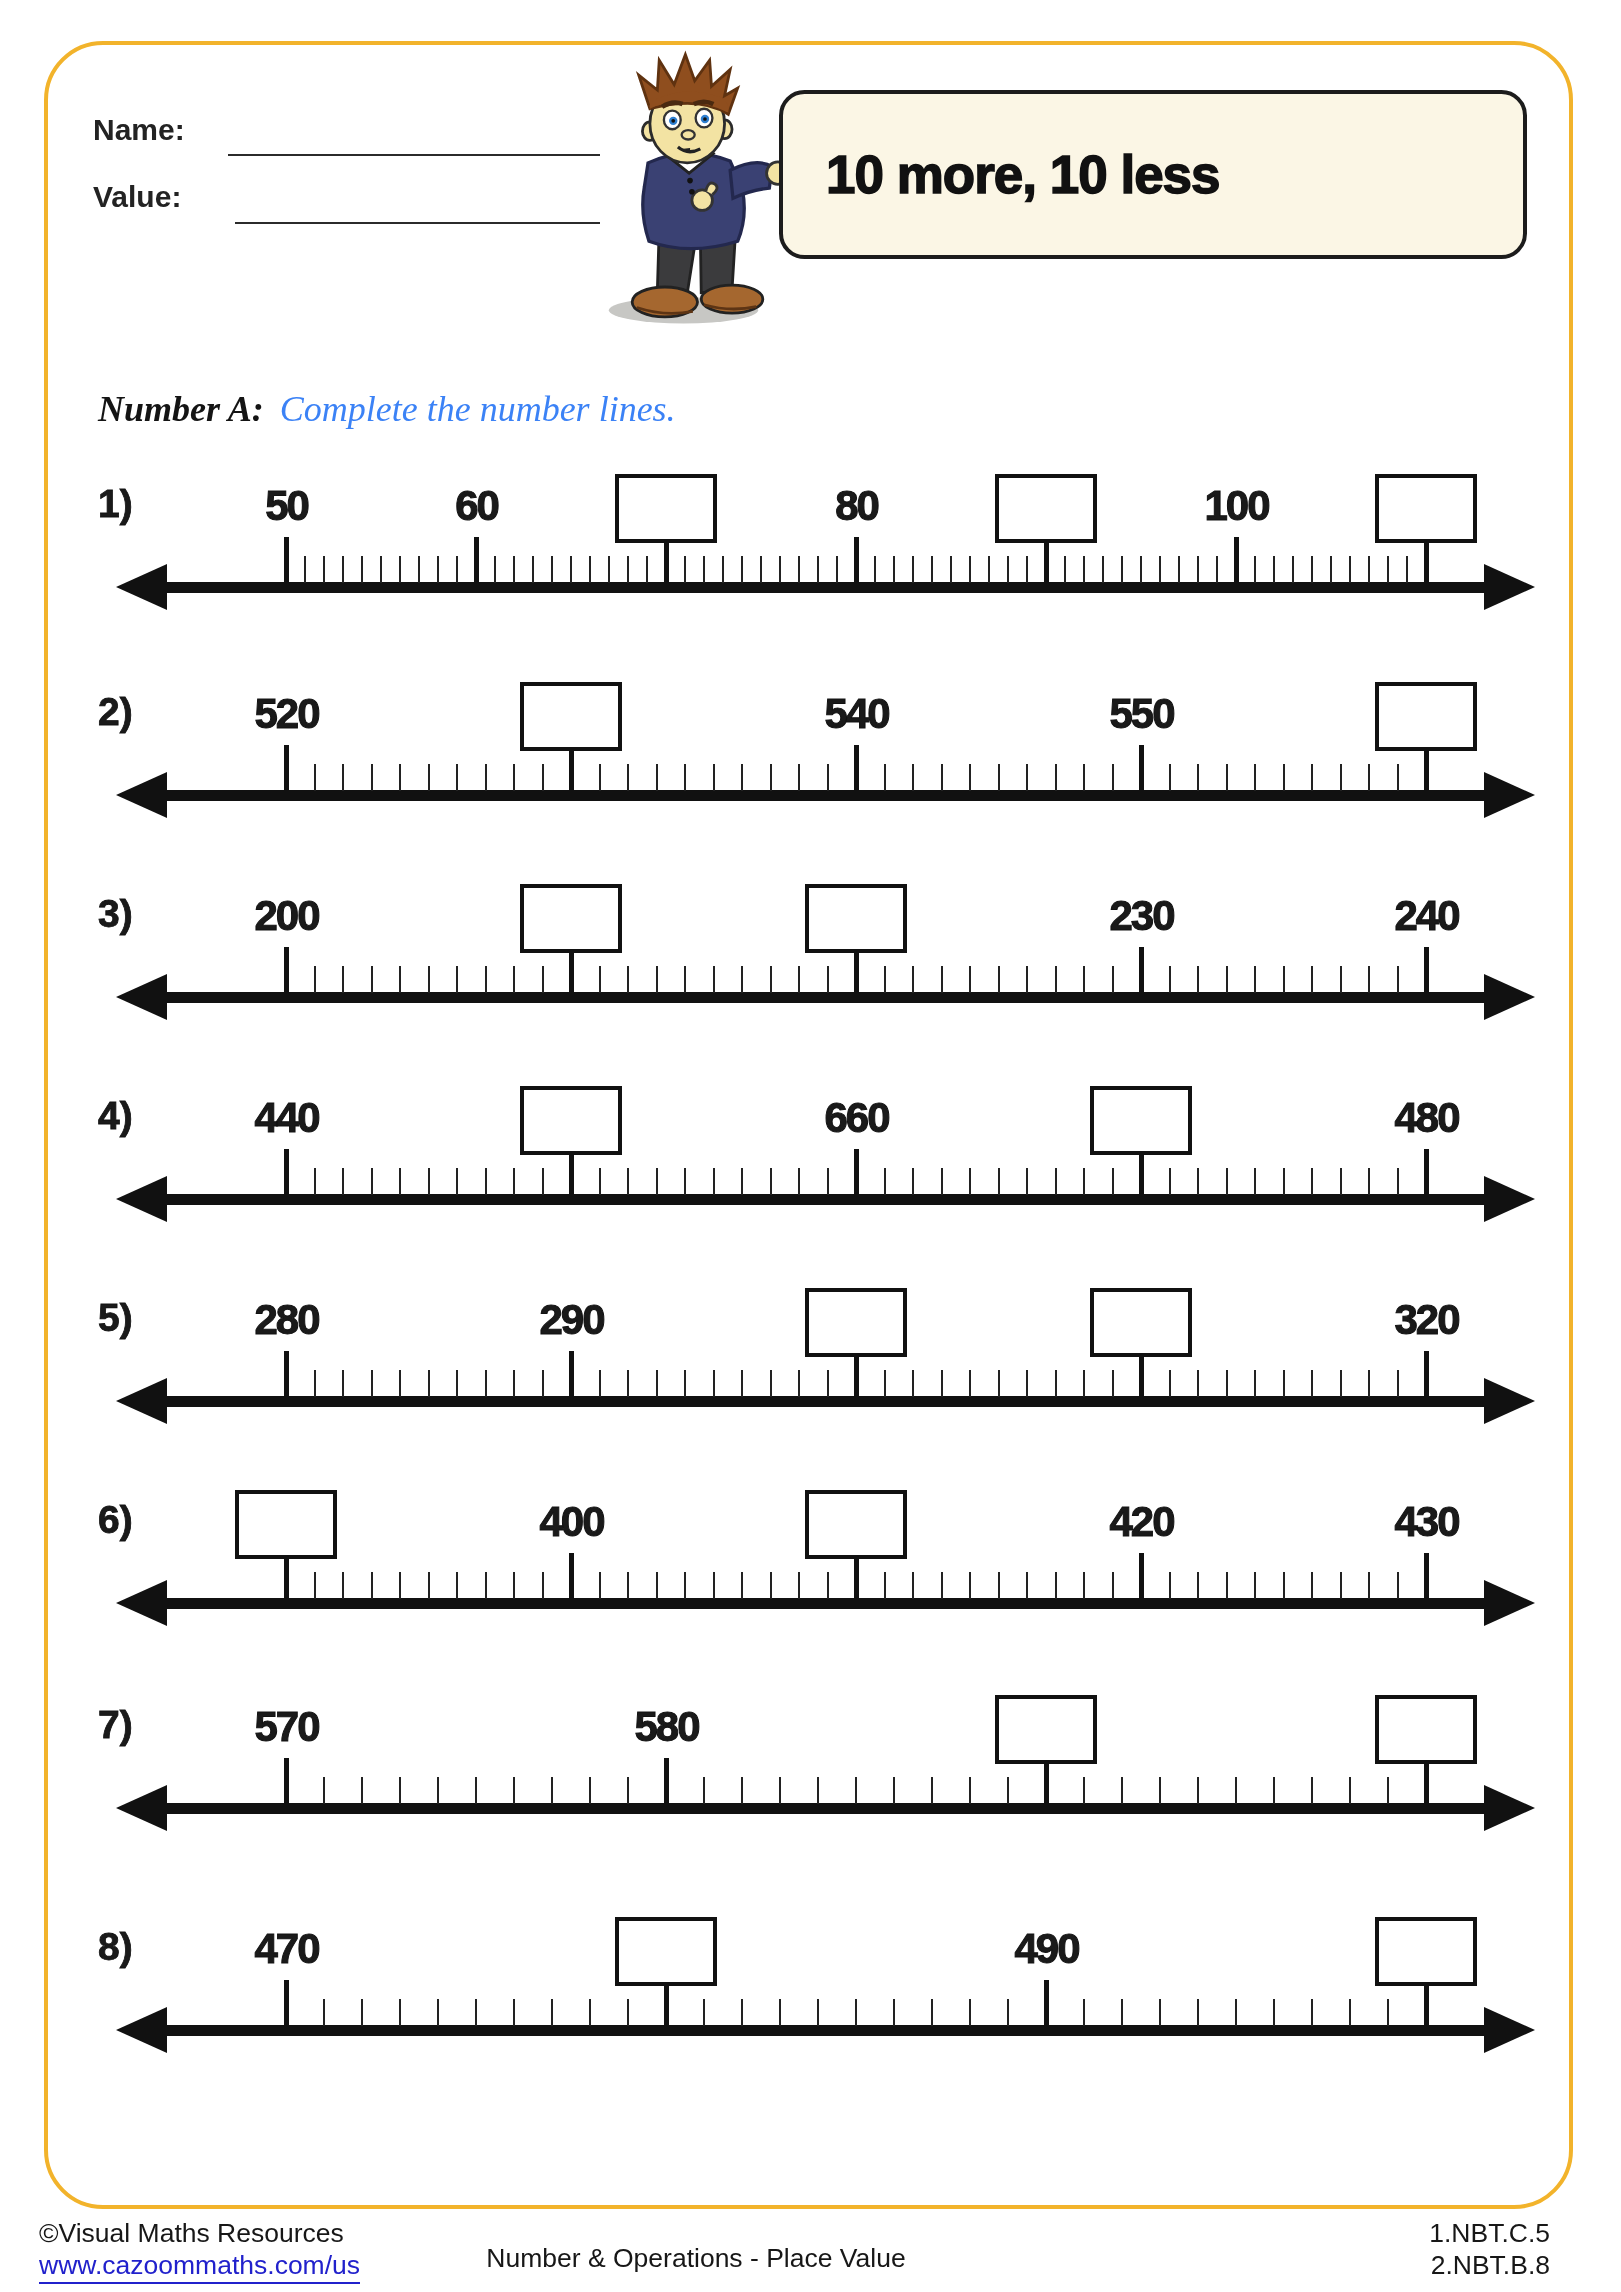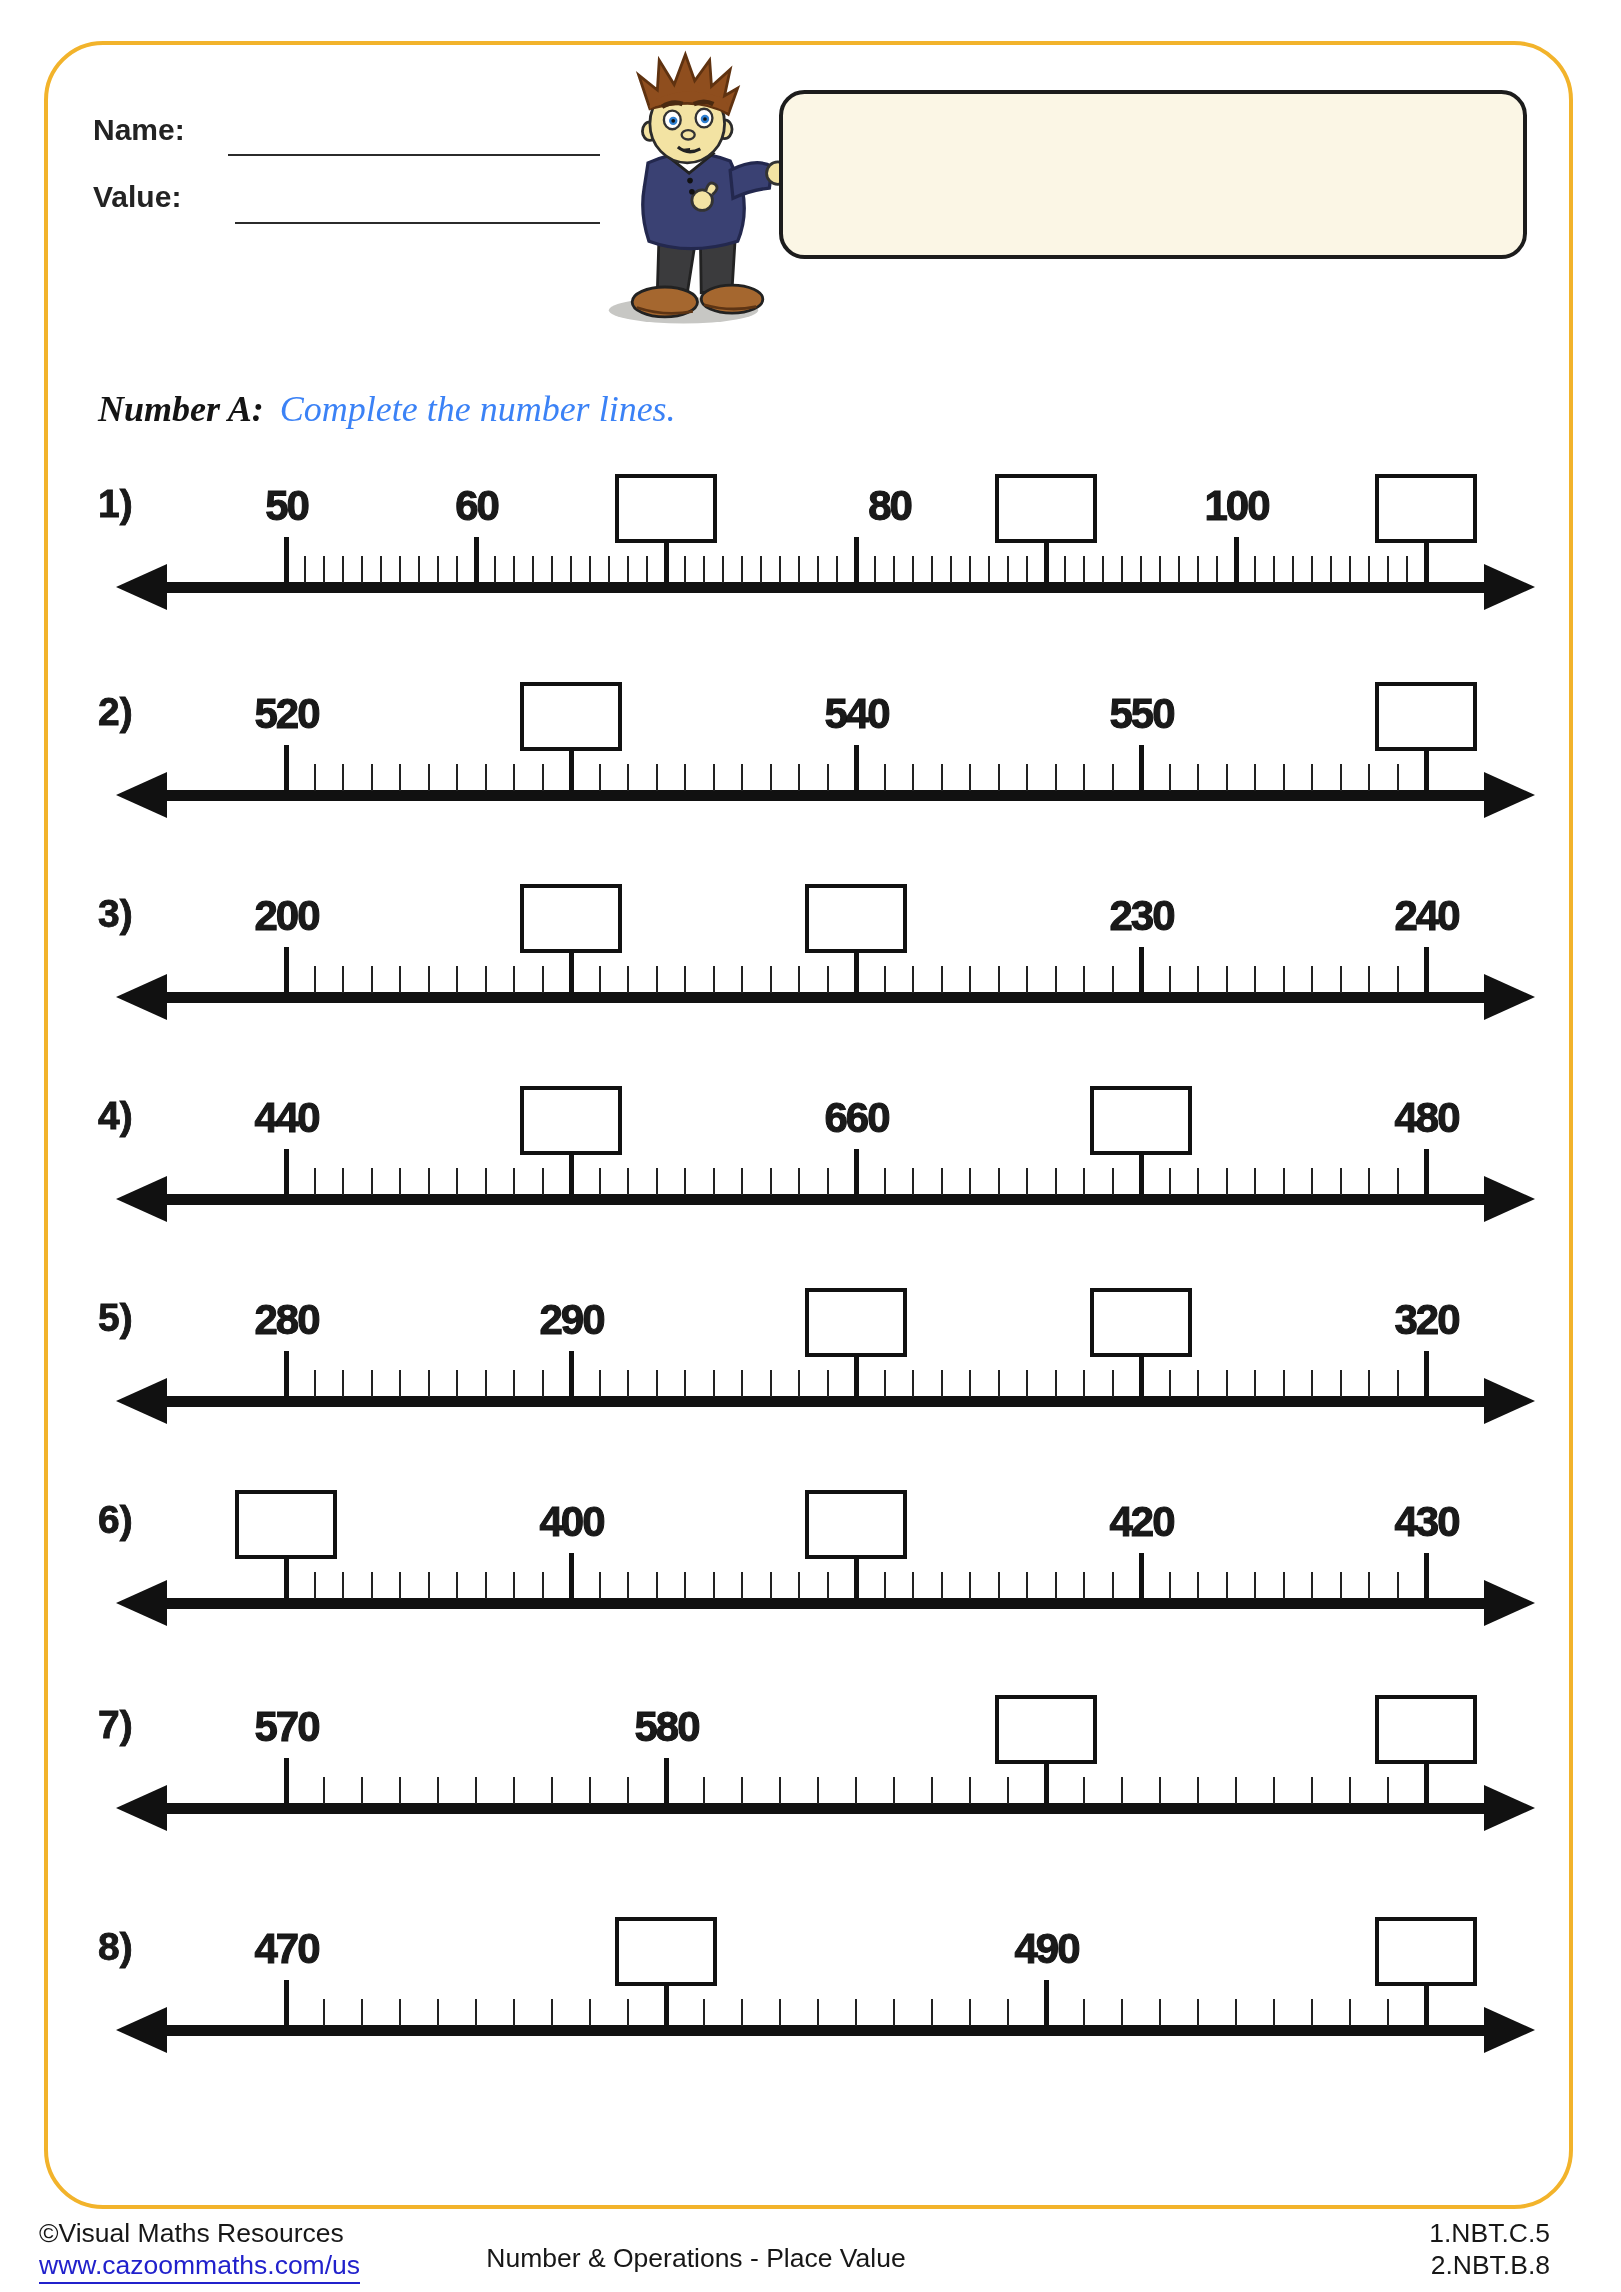--- a/index.html
+++ b/index.html
@@ -93,20 +93,21 @@
       <circle cx="123" cy="75" r="4.5" fill="#2E7FD0"></circle>
     <circle cx="89" cy="77" r="2" fill="#111"></circle>
       <circle cx="123" cy="75" r="2" fill="#111"></circle>
     <path d="M77 62 q11 -7 22 -3 M111 59 q11 -5 21 0" stroke="#4a2a10" stroke-width="5" fill="none"></path>
     <ellipse cx="105" cy="92" rx="7" ry="5" fill="#F3E3A3" stroke="#333" stroke-width="2.5"></ellipse>
     <path d="M94 105 q11 9 24 2" stroke="#222" stroke-width="3.5" fill="none"></path>
     <path d="M100 107 l7 4 l0 -5" fill="#222"></path>
   </svg>
 
   <div class="title-box">
+    <span class="title-text">10 more, 10 less</span>
   </div>
 
   <div class="section-head">
     <span class="sec-label">Number A:</span><span class="sec-instr">Complete the number lines.</span>
   </div>
 
   <div id="rows">
       <div class="nl-row" style="top: 431px;">
         <div class="nl-id" style="left: 98px; top: 51px; width: 118px;">1)</div>
         <div class="nl-track" style="left: 165px; top: 151px; width: 1321px; height: 10.8px;"></div>
@@ -140,21 +141,21 @@
         <div class="nl-tick-minor" style="left: 684px; top: 125px; width: 2px; height: 27.4px;"></div>
         <div class="nl-tick-minor" style="left: 703px; top: 125px; width: 2px; height: 27.4px;"></div>
         <div class="nl-tick-minor" style="left: 722px; top: 125px; width: 2px; height: 27.4px;"></div>
         <div class="nl-tick-minor" style="left: 741px; top: 125px; width: 2px; height: 27.4px;"></div>
         <div class="nl-tick-minor" style="left: 760px; top: 125px; width: 2px; height: 27.4px;"></div>
         <div class="nl-tick-minor" style="left: 779px; top: 125px; width: 2px; height: 27.4px;"></div>
         <div class="nl-tick-minor" style="left: 798px; top: 125px; width: 2px; height: 27.4px;"></div>
         <div class="nl-tick-minor" style="left: 817px; top: 125px; width: 2px; height: 27.4px;"></div>
         <div class="nl-tick-minor" style="left: 836px; top: 125px; width: 2px; height: 27.4px;"></div>
         <div class="nl-tick-major" style="left: 854px; top: 106px; width: 4.9px; height: 47px;"></div>
-        <div class="nl-label" style="left: 811px; top: 51px; width: 157px;">80</div>
+        <div class="nl-label" style="left: 778px; top: 51px; width: 157px;">80</div>
         <div class="nl-tick-minor" style="left: 874px; top: 125px; width: 2px; height: 27.4px;"></div>
         <div class="nl-tick-minor" style="left: 893px; top: 125px; width: 2px; height: 27.4px;"></div>
         <div class="nl-tick-minor" style="left: 912px; top: 125px; width: 2px; height: 27.4px;"></div>
         <div class="nl-tick-minor" style="left: 931px; top: 125px; width: 2px; height: 27.4px;"></div>
         <div class="nl-tick-minor" style="left: 950px; top: 125px; width: 2px; height: 27.4px;"></div>
         <div class="nl-tick-minor" style="left: 969px; top: 125px; width: 2px; height: 27.4px;"></div>
         <div class="nl-tick-minor" style="left: 988px; top: 125px; width: 2px; height: 27.4px;"></div>
         <div class="nl-tick-minor" style="left: 1007px; top: 125px; width: 2px; height: 27.4px;"></div>
         <div class="nl-tick-minor" style="left: 1026px; top: 125px; width: 2px; height: 27.4px;"></div>
         <div class="nl-tick-major" style="left: 1044px; top: 106px; width: 4.9px; height: 47px;"></div>

